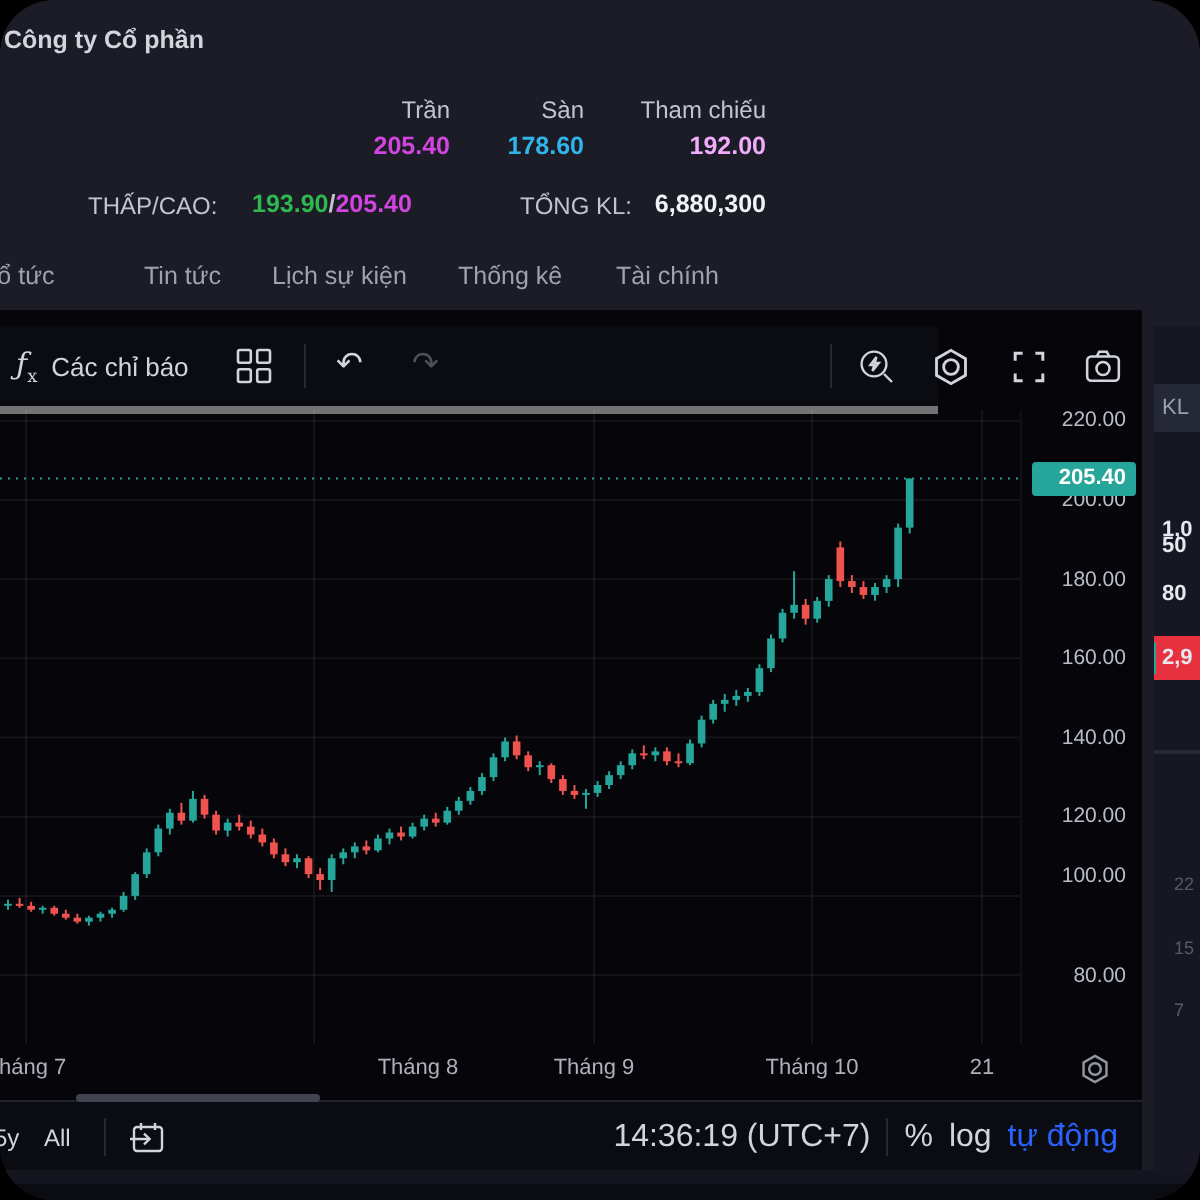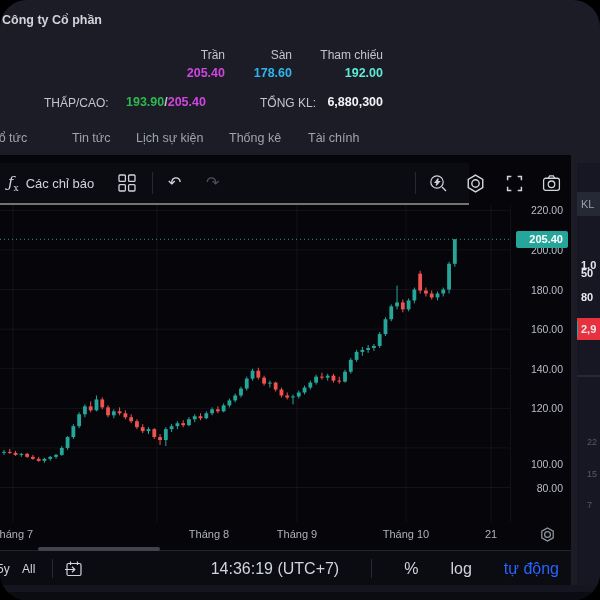--- a/index.html
+++ b/index.html
@@ -11,21 +11,21 @@
   .company{left:2px;top:13px;font-size:12.5px;font-weight:700;color:#d3d4dc;}
   .stat-col{text-align:right;}
   .stat-label{font-size:12px;color:#c3c5ce;}
   .stat-value{font-size:12.5px;font-weight:700;margin-top:4px;}
   .row2-label{font-size:12px;color:#c3c5ce;}
   .row2-value{font-size:12.5px;font-weight:700;}
   .tabs{left:0;top:127px;width:571px;height:26px;}
   .tab{position:absolute;top:4px;font-size:12.5px;color:#9fa3ae;cursor:pointer;white-space:nowrap;}
   
   .widget{left:0;top:155px;width:571px;height:430px;background:#06060a;}
-  .cToolbar{position:absolute;left:0;top:8px;width:469px;height:40px;background:#0b0c12;border-bottom:2px solid #737373;}
+  .cToolbar{position:absolute;left:0;top:8px;width:469px;height:40px;background:#0b0c12;border-bottom:4px solid #737373;}
   .tbtn{position:absolute;top:0;height:40px;display:flex;align-items:center;color:#d1d4dc;cursor:pointer;}
   .tsep{position:absolute;top:9px;width:1px;height:22px;background:#262834;}
   .fx{font-family:"DejaVu Serif",serif;font-style:italic;font-size:15px;}
   .fx sub{font-size:9px;font-style:normal;}
   .ind-label{font-size:13px;margin-left:7px;}
   .arrow{font-size:16px;line-height:40px;}
   .guest{font-size:13px;color:#d1d4dc;}
   
   .chart{left:0;top:50px;width:510px;height:317px;}
   .legend{position:absolute;left:0;top:56px;font-size:11px;white-space:nowrap;z-index:5;}
@@ -36,21 +36,21 @@
   .pbadge{position:absolute;left:5px;right:4px;height:17px;line-height:17px;border-radius:2px;
           text-align:right;padding-right:5px;font-size:11px;font-weight:700;color:#fff;box-sizing:border-box;}
   .time-axis{position:absolute;left:0;top:367px;width:571px;height:26px;}
   .ttick{position:absolute;top:6px;transform:translateX(-50%);font-size:11px;color:#aeb1bb;white-space:nowrap;}
   .axis-gear{position:absolute;left:540px;top:5px;color:#9298a3;}
   .hscroll{position:absolute;left:38px;top:392px;width:122px;height:4px;border-radius:2px;background:#41434e;z-index:6;}
   
   .bbar{position:absolute;left:0;top:395px;width:571px;height:35px;background:#0b0c12;border-top:1px solid #212430;}
   .bbtn{position:absolute;top:0;height:35px;display:flex;align-items:center;font-size:12px;color:#d1d4dc;cursor:pointer;}
   .bsep{position:absolute;top:8px;width:1px;height:19px;background:#262834;}
-  .bright{position:absolute;right:12px;top:0;height:35px;display:flex;align-items:center;gap:32px;}
+  .bright{position:absolute;right:12px;top:0;height:35px;display:flex;align-items:center;gap:8px;}
   .auto{color:#2962ff;}
   
   .gap{left:571px;top:163px;width:6px;height:437px;background:#1c1c27;}
   .rpanel{left:577px;top:163px;width:23px;height:437px;background:#161722;overflow:hidden;}
   .rp-head{position:absolute;left:0;top:29px;width:23px;height:24px;background:#252835;
            font-size:11px;color:#9aa0ad;line-height:24px;padding-left:4px;box-sizing:border-box;}
   .rp-row{position:absolute;left:0;width:23px;height:18px;font-size:11px;font-weight:700;color:#e6e8ee;
           line-height:18px;padding-left:4px;box-sizing:border-box;white-space:nowrap;}
   .rp-row.hl{background:#e8313f;height:22px;line-height:22px;}
   .rp-sliver{position:absolute;left:-2px;width:3px;height:16px;background:#26a69a;}
@@ -71,21 +71,21 @@
   <div class="abs stat-col" style="left:150px;top:48px;width:75px;">
     <div class="stat-label">Trần</div>
     <div class="stat-value" style="color:#d145e0;">205.40</div>
   </div>
   <div class="abs stat-col" style="left:230px;top:48px;width:62px;">
     <div class="stat-label">Sàn</div>
     <div class="stat-value" style="color:#2fb5ec;">178.60</div>
   </div>
   <div class="abs stat-col" style="left:300px;top:48px;width:83px;">
     <div class="stat-label">Tham chiếu</div>
-    <div class="stat-value" style="color:#5eead4;">192.00</div>
+    <div class="stat-value" style="color:#f0abfc;">192.00</div>
   </div>
 
   <div class="abs row2-label" style="left:44px;top:96px;">THẤP/CAO:</div>
   <div class="abs row2-value" style="left:126px;top:95px;">
     <span style="color:#2eb850;">193.90</span><span style="color:#c3c5ce;">/</span><span style="color:#d145e0;">205.40</span>
   </div>
   <div class="abs row2-label" style="left:260px;top:96px;">TỔNG KL:</div>
   <div class="abs row2-value" style="left:300px;top:95px;width:83px;text-align:right;color:#f2f3f7;">6,880,300</div>
 
   <div class="abs tabs">
@@ -335,21 +335,21 @@
         <line x1="0" y1="34.25421611492814" x2="510" y2="34.25421611492814" stroke="#26a69a" stroke-width="1" stroke-dasharray="1,3" opacity="0.95"></line>
       </svg>
 
     <div id="price-axis" class="price-axis">
         <span class="ptick" style="top: -0.653966px;">220.00</span>
         <span class="ptick" style="top: 38.9463px;">200.00</span>
         <span class="ptick" style="top: 78.5465px;">180.00</span>
         <span class="ptick" style="top: 118.147px;">160.00</span>
         <span class="ptick" style="top: 157.747px;">140.00</span>
         <span class="ptick" style="top: 197.347px;">120.00</span>
-        <span class="ptick" style="top: 253px;">100.00</span>
+        <span class="ptick" style="top: 227px;">100.00</span>
         <span class="ptick" style="top: 276.548px;">80.00</span>
         <div class="pbadge" style="top: 25.7542px; background: rgb(38, 166, 154);">205.40</div>
       </div>
 
     <div id="time-axis" class="time-axis">
       <span class="axis-gear">
         <svg width="15" height="15" viewBox="0 0 16 16" fill="none" stroke="#9298a3" stroke-width="1.3">
           <polygon points="8,1 14.1,4.5 14.1,11.5 8,15 1.9,11.5 1.9,4.5"></polygon>
             <circle cx="8" cy="8" r="3.1"></circle>
         </svg>

